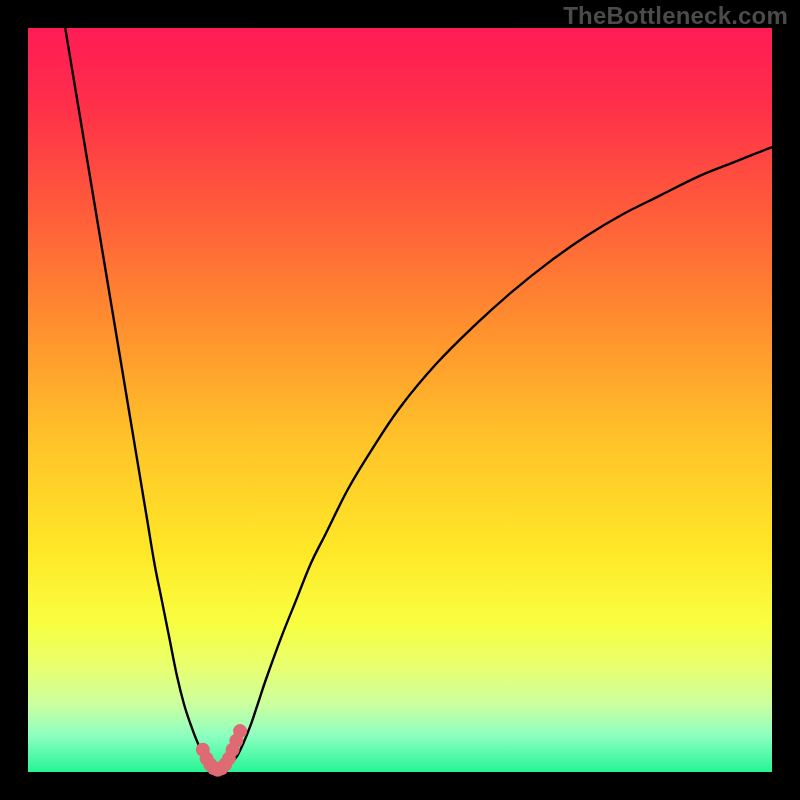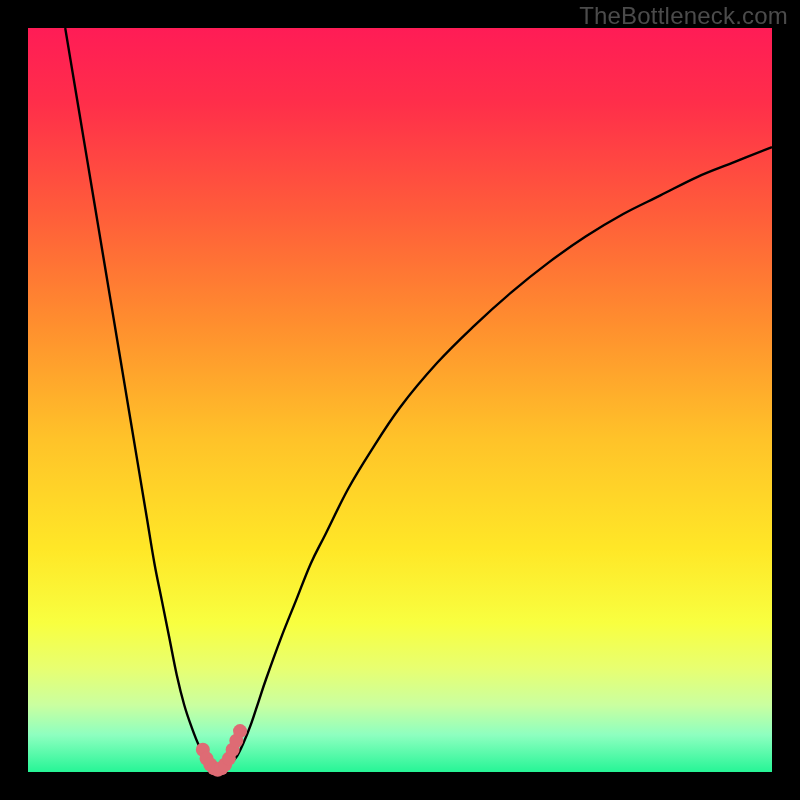--- a/index.html
+++ b/index.html
@@ -25,21 +25,21 @@
     top: 0;
     width: 744px;
     height: 744px;
   }
   .watermark {
     position: absolute;
     top: 2px;
     right: 12px;
     color: #4b4b4b;
     font-size: 24px;
-    font-weight: 400;
+    font-weight: 700;
     letter-spacing: 0.2px;
   }
   svg.curves {
     position: absolute;
     left: 28px;
     top: 28px;
     width: 744px;
     height: 744px;
     overflow: visible;
   }

